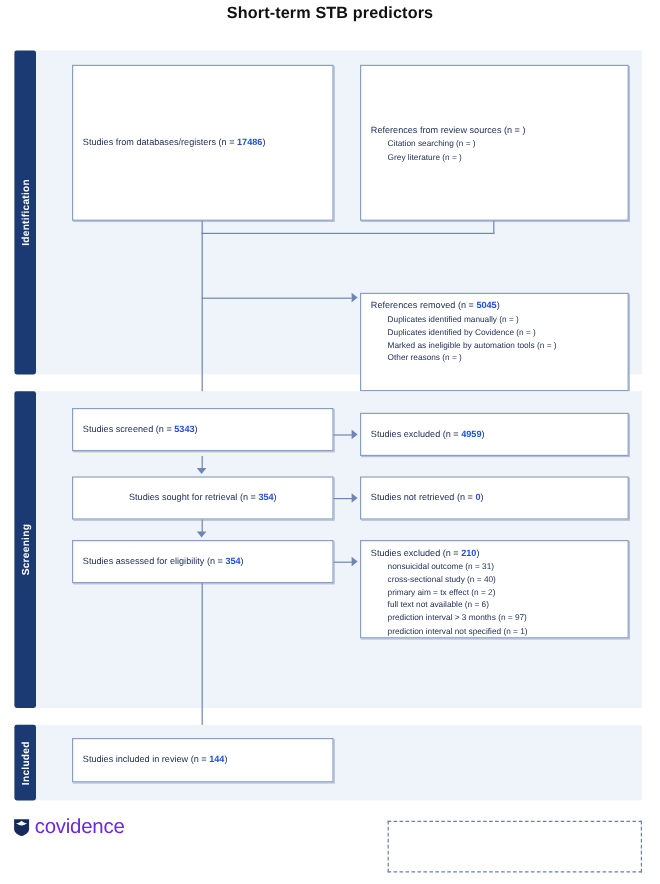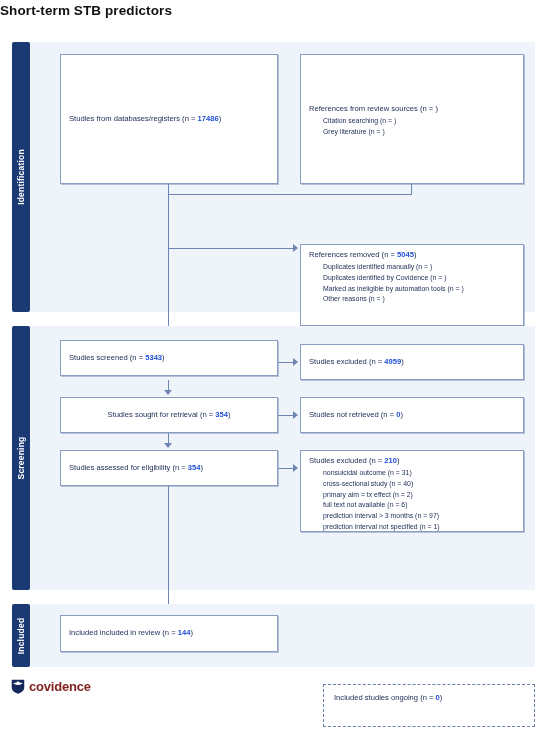--- a/index.html
+++ b/index.html
@@ -6,21 +6,21 @@
   body{
     width:550px;height:737px;
     background:#ffffff;
     font-family:"Liberation Sans", sans-serif;
     position:relative;
     overflow:hidden;
     color:#1a2a52;
   }
   .title{
     position:absolute;left:0;top:3px;width:550px;
-    text-align:left;
+    text-align:center;
     font-size:13.5px;font-weight:bold;color:#111111;
     letter-spacing:.1px;
   }
   
   .panel{
     position:absolute;
     background:#eff4fb;
   }
   
   .stage-tab{
@@ -90,21 +90,21 @@
   .arrow-r{
     position:absolute;width:0;height:0;
     border-top:4px solid transparent;
     border-bottom:4px solid transparent;
     border-left:5px solid #6f86b3;
   }
   
   .logo{position:absolute;display:flex;align-items:center;gap:4px;}
   .logo .mark{width:14px;height:15px;display:block;}
   .logo .word{
-    font-size:13px;font-weight:bold;color:#7f1d1d;letter-spacing:-.2px;
+    font-size:17px;font-weight:normal;color:#6d28d9;letter-spacing:-.2px;
   }
 </style>
 </head>
 <body>
 
 <div class="title">Short-term STB predictors</div>
 
 <div class="panel" style="left:12px;top:42px;width:523px;height:270px;"></div>
 <div class="stage-tab" style="left:12px;top:42px;width:18px;height:270px;">
   <span>Identification</span>
@@ -206,29 +206,26 @@
 
 <div class="ln" style="left:168px;top:486px;width:1px;height:124px;"></div>
 <div class="arrow-d" style="left:164px;top:606px;"></div>
 
 <div class="panel" style="left:12px;top:604px;width:523px;height:63px;"></div>
 <div class="stage-tab" style="left:12px;top:604px;width:18px;height:63px;">
   <span>Included</span>
 </div>
 <div class="box center-v" style="left:60px;top:615px;width:218px;height:37px;">
   <div class="hdr">
-    <span>Included included in review (n = </span><span class="n">144</span><span>)</span>
+    <span>Studies included in review (n = </span><span class="n">144</span><span>)</span>
   </div>
 </div>
 
 <div class="logo" style="left:11px;top:679px;">
   <svg class="mark" viewBox="0 0 22 24">
     <path d="M1 1 H21 V14 C21 19 16 22 11 23.5 C6 22 1 19 1 14 Z" fill="#16295c"></path>
     <path d="M11 3.2 C8.6 6.2 5.4 6.6 3.4 6.2 C3.4 6.2 6 9 11 9.6 C16 9 18.6 6.2 18.6 6.2 C16.6 6.6 13.4 6.2 11 3.2 Z" fill="#ffffff"></path>
   </svg>
   <span class="word">covidence</span>
 </div>
 
 <div class="dashed-box" style="left:323px;top:684px;width:212px;height:43px;">
-  <div>
-    <span>Included studies ongoing (n = </span><span class="n">0</span><span>)</span>
-  </div>
 </div>
 
 </body></html>

